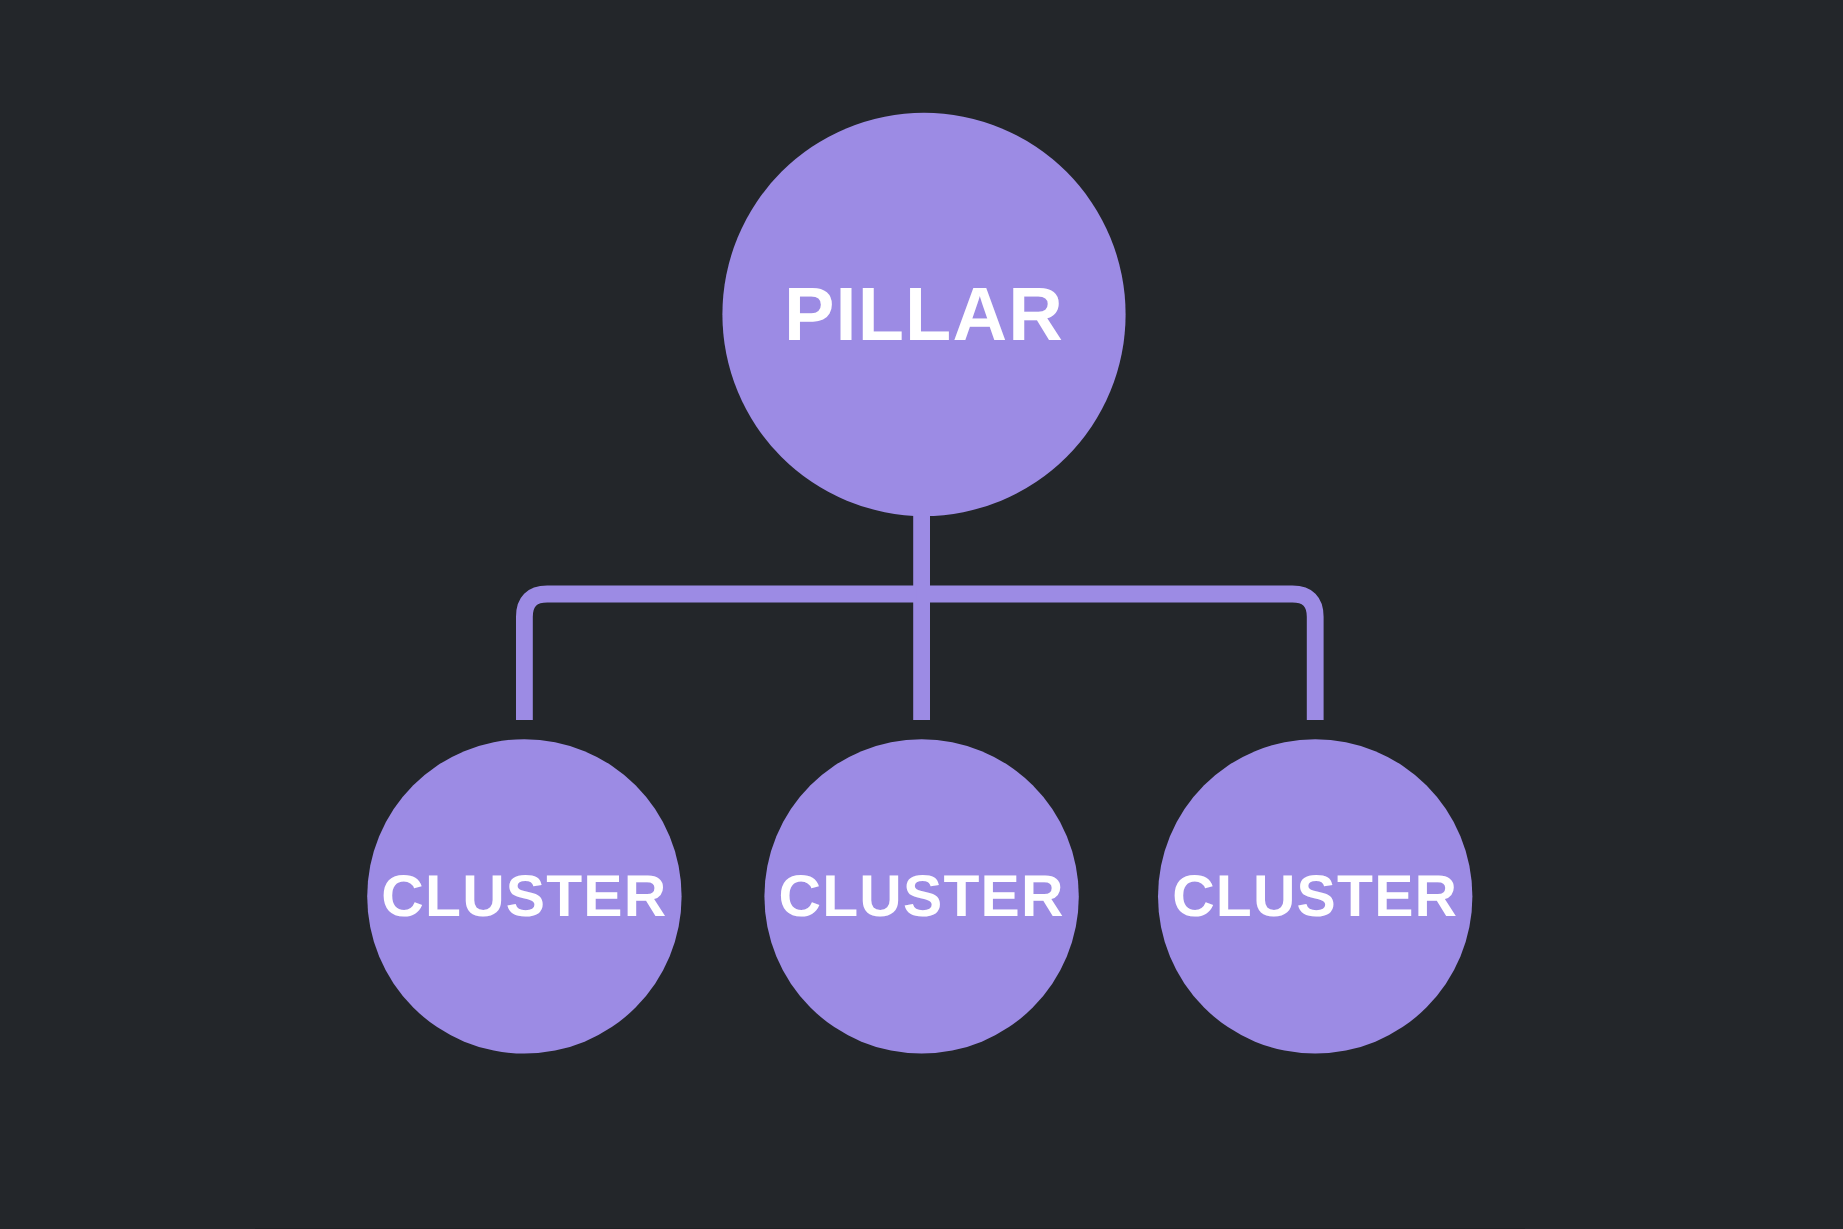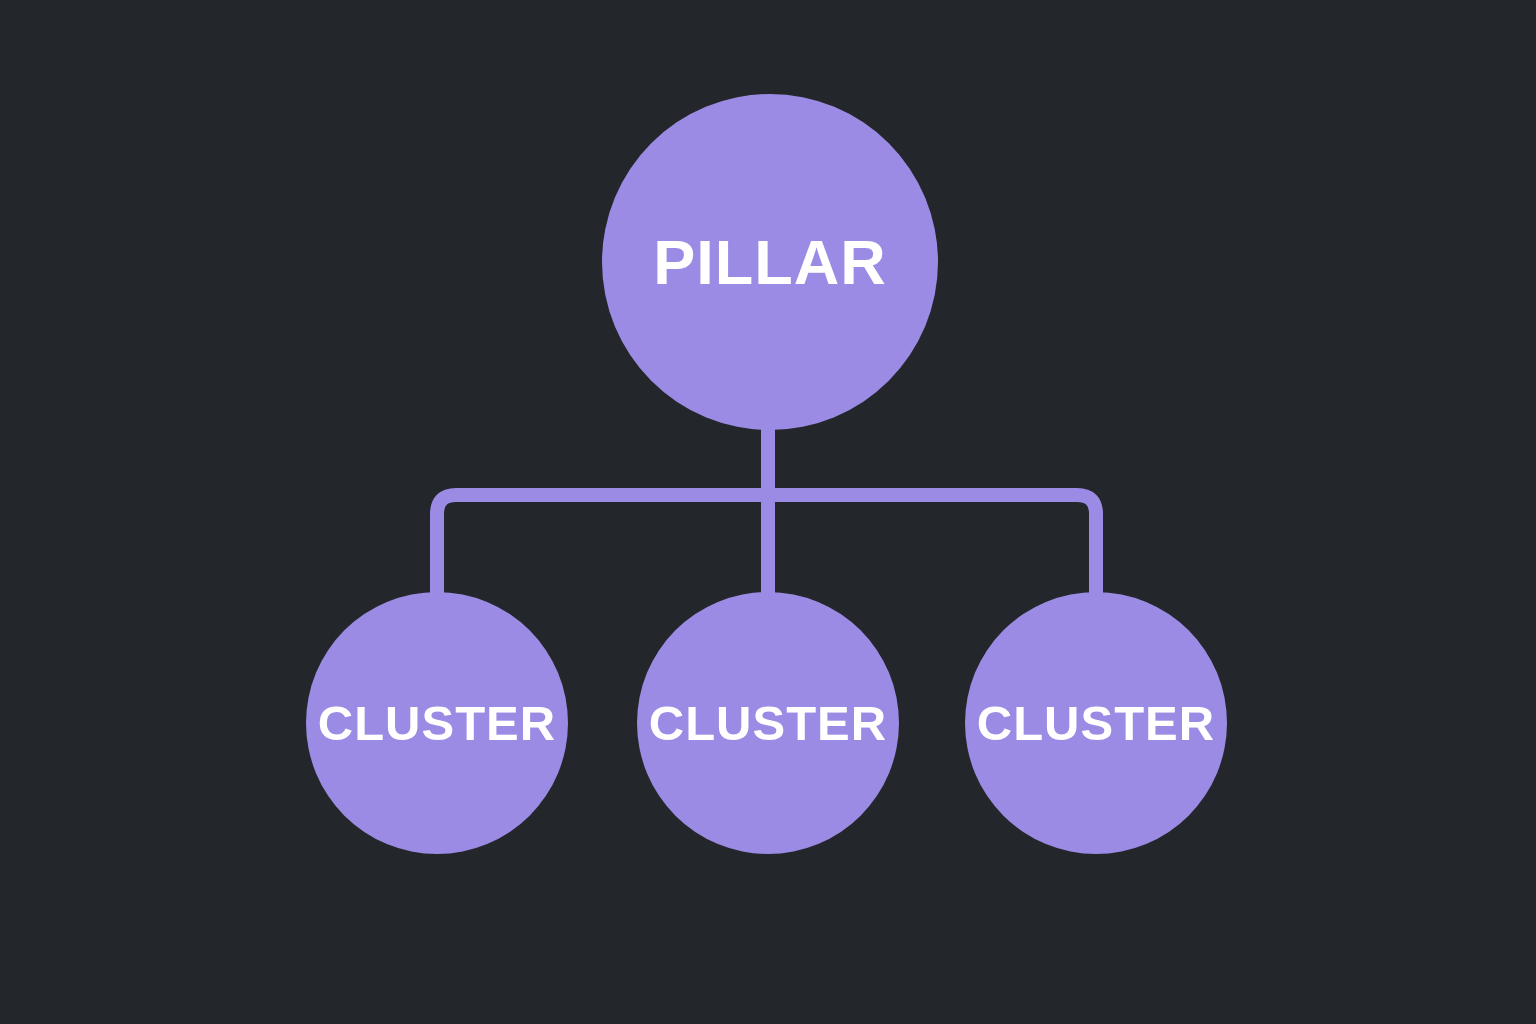--- a/index.html
+++ b/index.html
@@ -31,21 +31,21 @@
     justify-content: center;
     text-align: center;
   }
   .node-root {
     left: 602px;
     top: 94px;
     width: 336px;
     height: 336px;
   }
   .node-child {
-    top: 592px;
+    top: 616px;
     width: 262px;
     height: 262px;
   }
   .node-child.c0 { left: 306px; }
   .node-child.c1 { left: 637px; }
   .node-child.c2 { left: 965px; }
   .label {
     color: #ffffff;
     font-weight: 700;
     letter-spacing: 1px;

